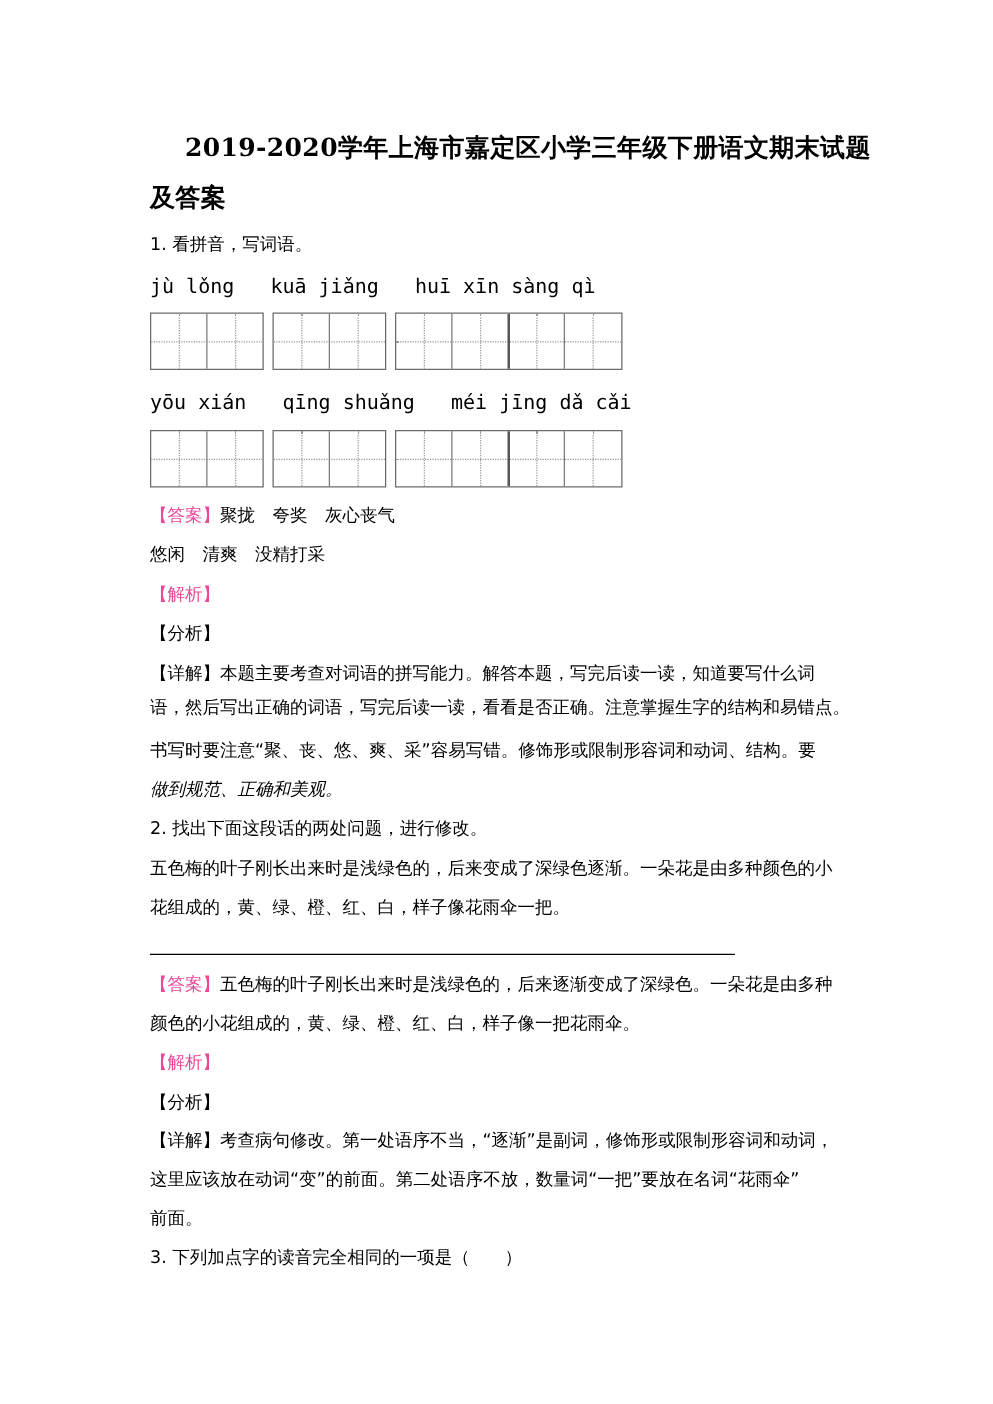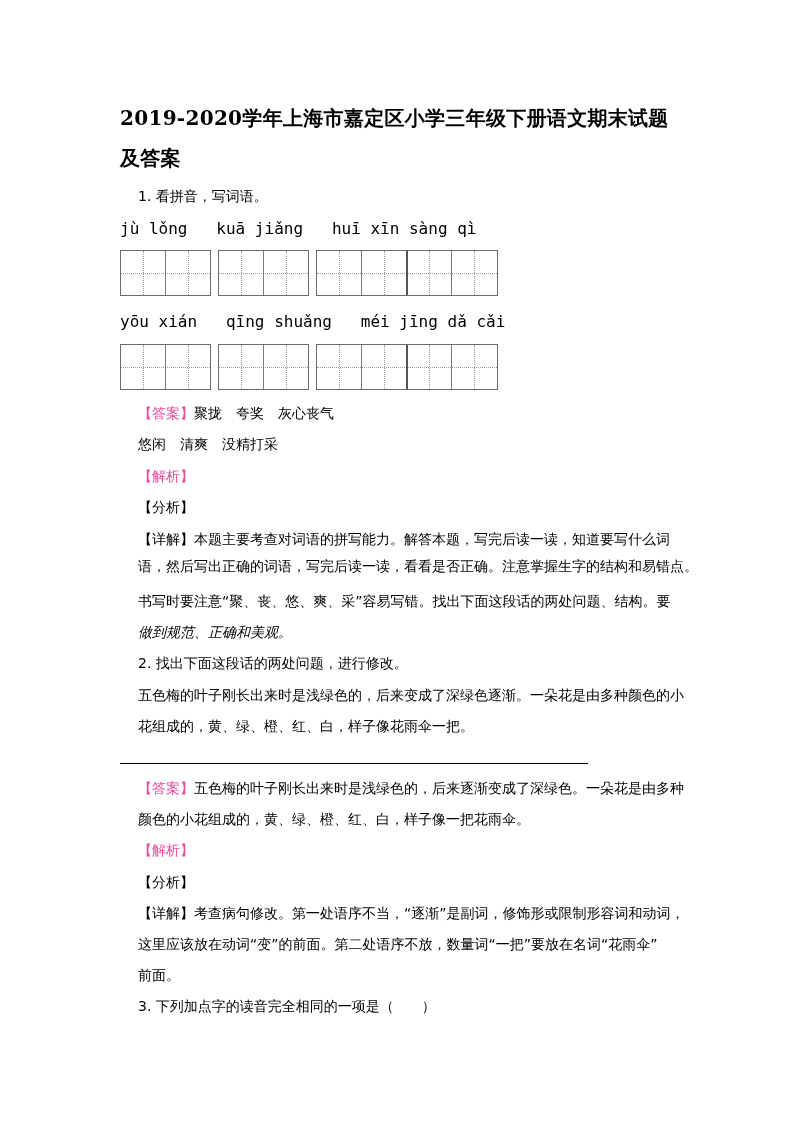--- a/index.html
+++ b/index.html
@@ -1,35 +1,35 @@
 <!DOCTYPE html>
 <html><head>
 <meta charset="utf-8">
 <style>
   html, body { margin: 0; padding: 0; background: #ffffff; }
   body { width: 794px; height: 1123px; position: relative; overflow: hidden;
          font-family: "DejaVu Sans", "Liberation Sans", sans-serif; color: #000; }
-  .line { position: absolute; left: 120px; font-size: 14px; line-height: 20px; white-space: nowrap; margin-left: 18px; }
+  .line { position: absolute; left: 120px; font-size: 14px; line-height: 20px; white-space: nowrap; }
   .title { position: absolute; left: 120px; font-family: "DejaVu Serif", "Liberation Serif", serif;
            font-weight: bold; font-size: 20px; line-height: 26px; white-space: nowrap; letter-spacing: 0.3px; }
   .pinyin { position: absolute; left: 120px; font-family: "DejaVu Sans Mono", "Liberation Mono", monospace;
             font-size: 16px; line-height: 18px; white-space: pre; }
   .blue { color: #ec4899; }
   .grid { position: absolute; border: 1.5px solid #6b6b6b; box-sizing: border-box; background: #fff; }
   .grid .hmid { position: absolute; left: 0; right: 0; top: 50%; border-top: 1.5px dotted #9a9a9a; }
   .grid .v { position: absolute; top: 0; bottom: 0; }
   .grid .v.solid { border-left: 1px solid #7a7a7a; }
   .grid .v.dot { border-left: 1.5px dotted #9a9a9a; }
   .grid .v.thick { border-left: 2px solid #555; }
   .underline-rule { position: absolute; left: 120px; top: 763px; width: 468px; height: 0; border-top: 1.5px solid #000; }
 </style>
 </head>
 <body>
 
-<div class="title" style="top:105px;">2019-2020学年上海市嘉定区小学三年级下册语文期末试题</div>
+<div class="title" style="top:105px;margin-left:28px;">2019-2020学年上海市嘉定区小学三年级下册语文期末试题</div>
 <div class="title" style="top:145px;">及答案</div>
 
 <div class="line" style="top:186px;">1. 看拼音，写词语。</div>
 <div class="pinyin" style="top:220px;">jù lǒng   kuā jiǎng   huī xīn sàng qì</div>
 
 <div class="grid" style="left:120px; top:250px; width:91px; height:46px;">
   <div class="hmid"></div>
   <div class="v dot" style="left:22px;"></div>
   <div class="v solid" style="left:44px;"></div>
   <div class="v dot" style="left:67px;"></div>
@@ -79,21 +79,21 @@
 <div class="line" style="top:403px;">
   <span class="blue">【答案】</span><span>聚拢　夸奖　灰心丧气</span>
 </div>
 <div class="line" style="top:434px;">悠闲　清爽　没精打采</div>
 <div class="line blue" style="top:466px;">【解析】</div>
 <div class="line" style="top:497px;">【分析】</div>
 <div class="line" style="top:529px;">
   <span>【详解】</span><span>本题主要考查对词语的拼写能力。解答本题，写完后读一读，知道要写什么词</span>
 </div>
 <div class="line" style="top:556px;">语，然后写出正确的词语，写完后读一读，看看是否正确。注意掌握生字的结构和易错点。</div>
-<div class="line" style="top:591px;">书写时要注意“聚、丧、悠、爽、采”容易写错。找出下面这段话的两处问题、结构。要</div>
+<div class="line" style="top:591px;">书写时要注意“聚、丧、悠、爽、采”容易写错。修饰形或限制形容词和动词、结构。要</div>
 <div class="line" style="top:622px;font-style:italic;">做到规范、正确和美观。</div>
 
 <div class="line" style="top:653px;">2. 找出下面这段话的两处问题，进行修改。</div>
 <div class="line" style="top:685px;">五色梅的叶子刚长出来时是浅绿色的，后来变成了深绿色逐渐。一朵花是由多种颜色的小</div>
 <div class="line" style="top:716px;">花组成的，黄、绿、橙、红、白，样子像花雨伞一把。</div>
 <div class="underline-rule"></div>
 
 <div class="line" style="top:778px;">
   <span class="blue">【答案】</span><span>五色梅的叶子刚长出来时是浅绿色的，后来逐渐变成了深绿色。一朵花是由多种</span>
 </div>

